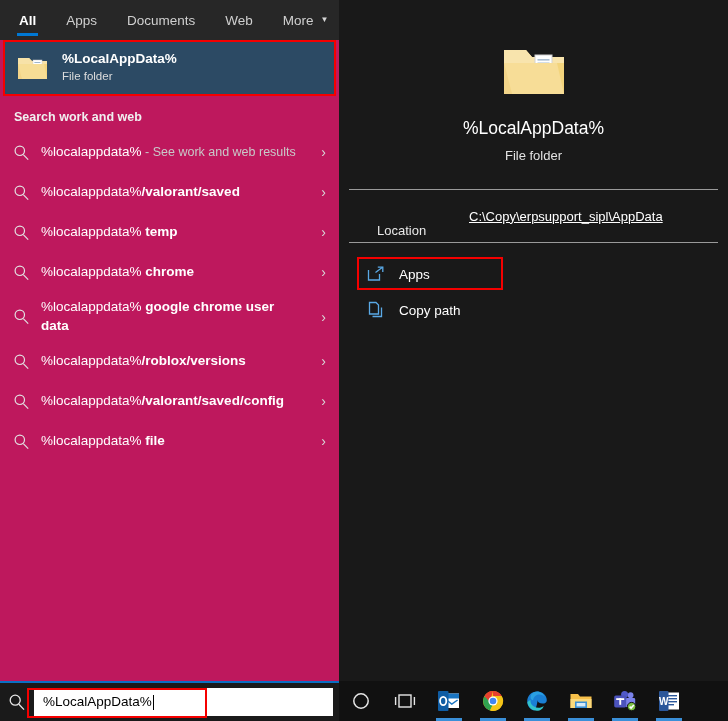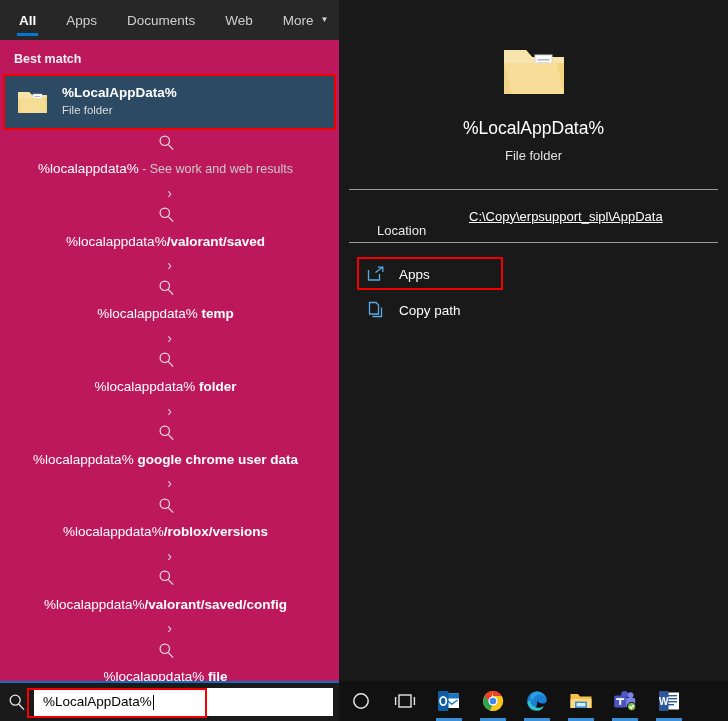--- a/index.html
+++ b/index.html
@@ -36,21 +36,21 @@
   .bm-icon { width:34px; height:34px; flex:0 0 34px; margin-right:12px; position:relative; }
   .bm-text { display:flex; flex-direction:column; justify-content:center; }
   .bm-title { font-size:13.5px; font-weight:bold; color:#ffffff; line-height:1.25; }
   .bm-sub { font-size:11.5px; color:#dcdcdc; line-height:1.35; margin-top:1px; }
 
   .red-box { position:absolute; border:2.5px solid #f50000; pointer-events:none; z-index:9; }
 
   
   .sugg-list { flex:1; overflow:hidden; }
   .sugg {
-    display:flex; align-items:center; padding:0 13px 0 13px; min-height:40px; position:relative;flex-direction:column;
+    display:flex; align-items:center; padding:0 13px 0 13px; min-height:40px; position:relative;
   }
   .sugg .mag { width:24px; flex:0 0 24px; display:flex; align-items:center; justify-content:flex-start; }
   .sugg .label { flex:1; font-size:13.5px; color:#ffffff; line-height:1.38; padding:6px 12px 6px 4px; }
   .sugg .label b { font-weight:bold; }
   .sugg .label .dim { color:#c9c9c9; font-size:12.5px; font-weight:normal; }
   .sugg .arrow { flex:0 0 18px; text-align:right; font-size:14px; color:#d8d8d8; font-weight:normal; }
 
   
   .right-col { width:389px; height:681px; background:#191919; position:relative; }
   .preview { padding-top:38px; text-align:center; }
@@ -113,21 +113,20 @@
           </div>
           <div style="position: absolute; right: -378px; top: 8px; width: 26px; height: 24px;">
             <svg width="26" height="24" viewBox="0 0 26 24">
               <circle cx="8.5" cy="8" r="3.1" fill="none" stroke="#cfcfcf" stroke-width="1.2"></circle>
               <path d="M3.2 18 C3.2 13.6 6 12 8.5 12 C11 12 13.8 13.6 13.8 18" fill="none" stroke="#cfcfcf" stroke-width="1.2"></path>
               <path d="M13 3 L23 3 L23 11 L18.5 11 L16.5 14 L16.5 11 L13 11 Z" fill="none" stroke="#cfcfcf" stroke-width="1.2"></path>
             </svg>
           </div>
         </div>
 
-      <div class="section-head">Best match</div>
 
       <div class="bestmatch-wrap">
         <div class="bestmatch">
           <div class="bm-icon">
             <svg width="34" height="34" viewBox="0 0 34 34">
               <path d="M2 7 L13 7 L16 10 L31 10 L31 28 L2 28 Z" fill="#f2d489"></path>
               <path d="M2 7 L13 7 L16 10 L31 10 L31 13 L2 13 Z" fill="#f7e2a8"></path>
               <rect x="17" y="9" width="9" height="18" fill="#ffffff" stroke="#cfcfcf" stroke-width="0.5"></rect>
               <rect x="18.4" y="11" width="6" height="1" fill="#9fb6cc"></rect>
               <rect x="18.4" y="13" width="6" height="1" fill="#9fb6cc"></rect>
@@ -139,20 +138,21 @@
             </svg>
           </div>
           <div class="bm-text">
             <div class="bm-title">%LocalAppData%</div>
             <div class="bm-sub">File folder</div>
           </div>
         </div>
         <div class="red-box" style="left:3px; top:0; width:333px; height:56px;"></div>
       </div>
 
+      <div class="section-head" style="padding-top:14px;">Search work and web</div>
 
       <div class="sugg-list" id="sugglist">
           <div class="sugg">
             <div class="mag">
               <svg width="17" height="17" viewBox="0 0 17 17">
                 <circle cx="6.8" cy="6.8" r="4.7" fill="none" stroke="#e3e3e3" stroke-width="1.2"></circle>
                 <line x1="10.3" y1="10.6" x2="15.2" y2="15.6" stroke="#e3e3e3" stroke-width="1.2"></line>
               </svg>
             </div>
             <div class="label"><span>%localappdata%</span><span class="dim"> - See work and web results</span></div>
@@ -178,21 +178,21 @@
             <div class="label"><span>%localappdata%</span><b> temp</b></div>
             <div class="arrow">›</div>
           </div>
           <div class="sugg">
             <div class="mag">
               <svg width="17" height="17" viewBox="0 0 17 17">
                 <circle cx="6.8" cy="6.8" r="4.7" fill="none" stroke="#e3e3e3" stroke-width="1.2"></circle>
                 <line x1="10.3" y1="10.6" x2="15.2" y2="15.6" stroke="#e3e3e3" stroke-width="1.2"></line>
               </svg>
             </div>
-            <div class="label"><span>%localappdata%</span><b> folder</b></div>
+            <div class="label"><span>%localappdata%</span><b> chrome</b></div>
             <div class="arrow">›</div>
           </div>
           <div class="sugg">
             <div class="mag">
               <svg width="17" height="17" viewBox="0 0 17 17">
                 <circle cx="6.8" cy="6.8" r="4.7" fill="none" stroke="#e3e3e3" stroke-width="1.2"></circle>
                 <line x1="10.3" y1="10.6" x2="15.2" y2="15.6" stroke="#e3e3e3" stroke-width="1.2"></line>
               </svg>
             </div>
             <div class="label"><span>%localappdata%</span><b> google chrome user data</b></div>

